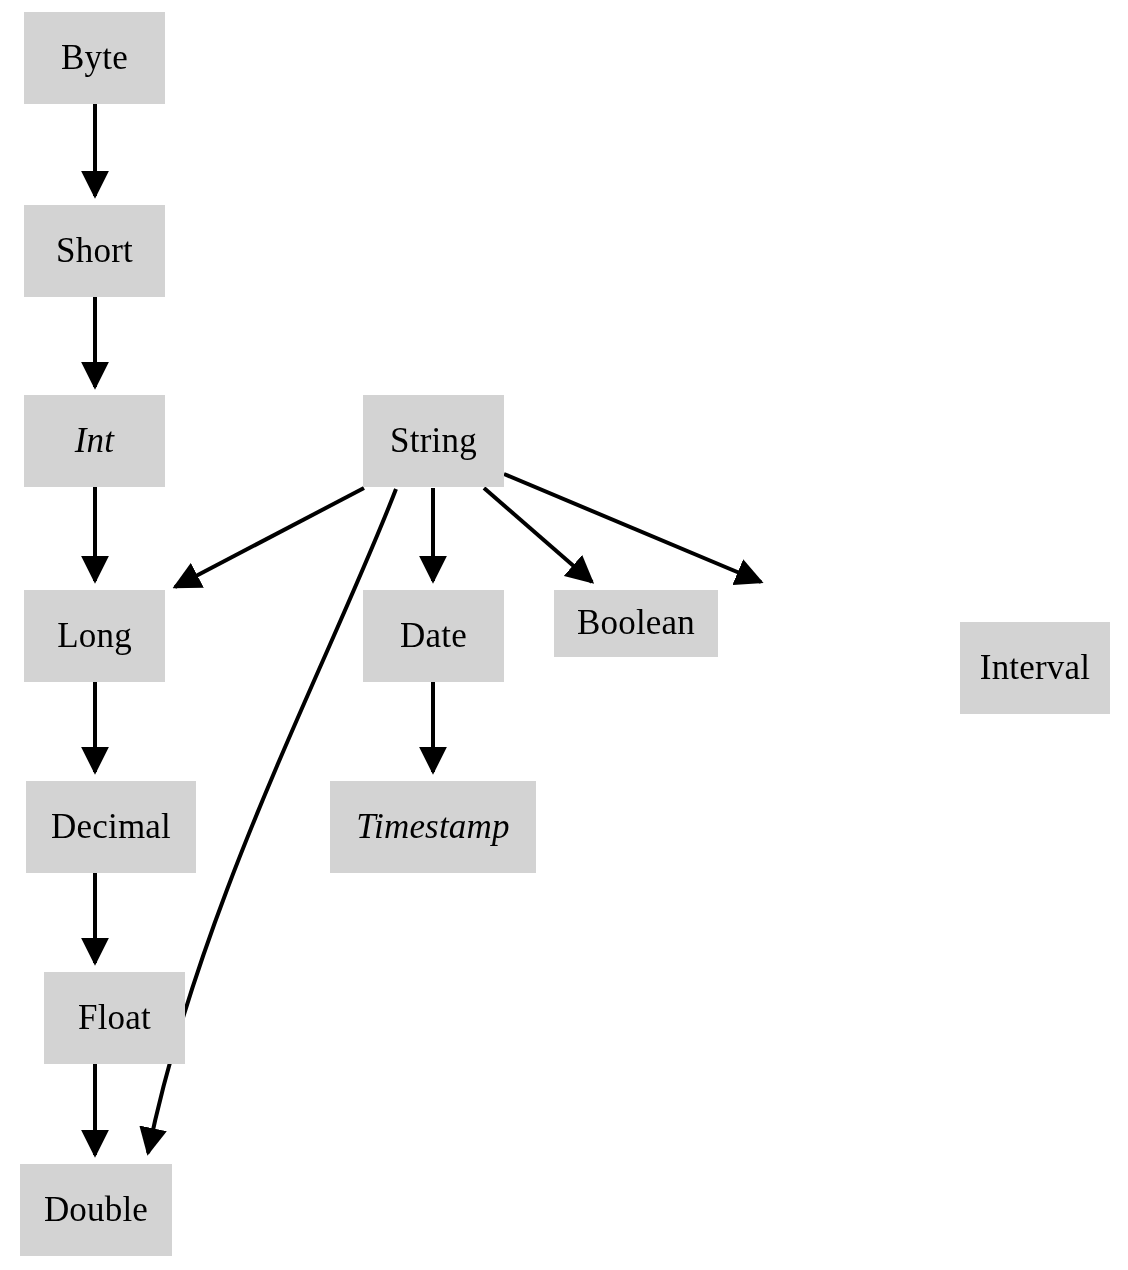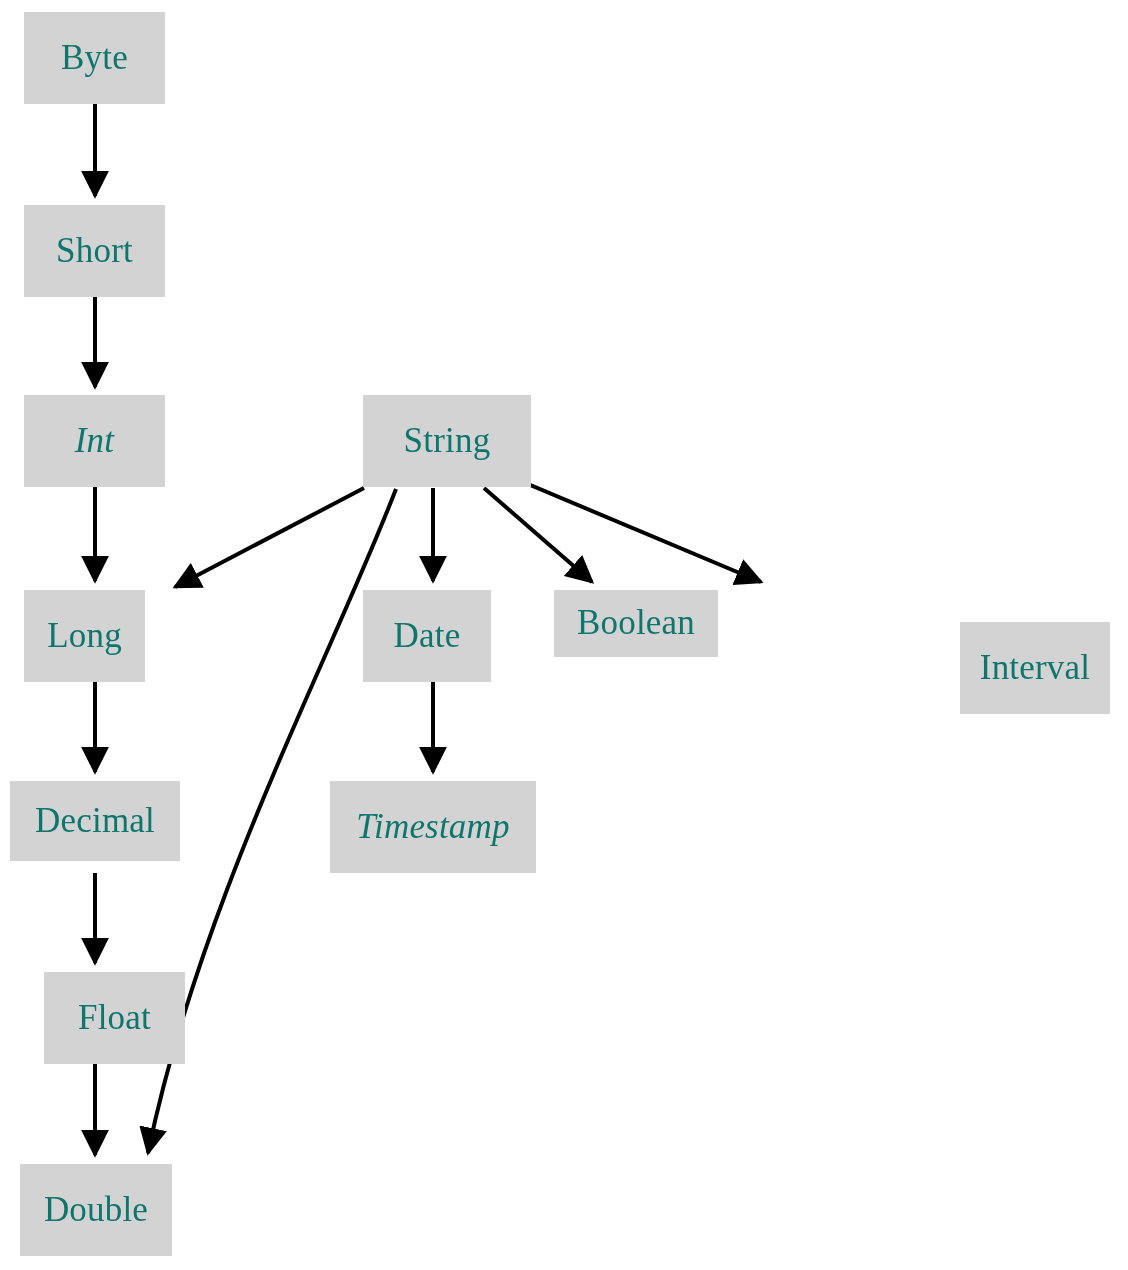--- a/index.html
+++ b/index.html
@@ -20,21 +20,21 @@
     position: absolute;
     left: 0;
     top: 0;
     width: 1128px;
     height: 1270px;
     pointer-events: none;
   }
   .node {
     position: absolute;
     background: #d3d3d3;
-    color: #0f766e;
+    color: #000000;
     display: flex;
     align-items: center;
     justify-content: center;
     font-size: 35px;
     line-height: 1;
     letter-spacing: 0.2px;
     box-sizing: border-box;
     white-space: nowrap;
   }
   .node-label {
@@ -75,42 +75,42 @@
   </div>
 
   <div class="node" style="left:24px; top:205px; width:141px; height:92px;">
     <span class="node-label">Short</span>
   </div>
 
   <div class="node" style="left:24px; top:395px; width:141px; height:92px;font-style:italic;">
     <span class="node-label">Int</span>
   </div>
 
-  <div class="node" style="left:363px; top:395px; width:168px; height:92px;">
+  <div class="node" style="left:363px; top:395px; width:141px; height:92px;">
     <span class="node-label">String</span>
   </div>
 
-  <div class="node" style="left:24px; top:590px; width:121px; height:92px;">
+  <div class="node" style="left:24px; top:590px; width:141px; height:92px;">
     <span class="node-label">Long</span>
   </div>
 
-  <div class="node" style="left:363px; top:590px; width:128px; height:92px;">
+  <div class="node" style="left:363px; top:590px; width:141px; height:92px;">
     <span class="node-label">Date</span>
   </div>
 
   <div class="node" style="left:554px; top:590px; width:164px; height:67px;">
     <span class="node-label">Boolean</span>
   </div>
 
 
   <div class="node" style="left:960px; top:590px; width:150px; height:92px;margin-top:32px;">
     <span class="node-label">Interval</span>
   </div>
 
-  <div class="node" style="left:10px; top:781px; width:170px; height:80px;">
+  <div class="node" style="left:26px; top:781px; width:170px; height:92px;">
     <span class="node-label">Decimal</span>
   </div>
 
   <div class="node" style="left:330px; top:781px; width:206px; height:92px;font-style:italic;">
     <span class="node-label">Timestamp</span>
   </div>
 
   <div class="node" style="left:24px; top:972px; width:141px; height:92px;margin-left:20px;">
     <span class="node-label">Float</span>
   </div>

